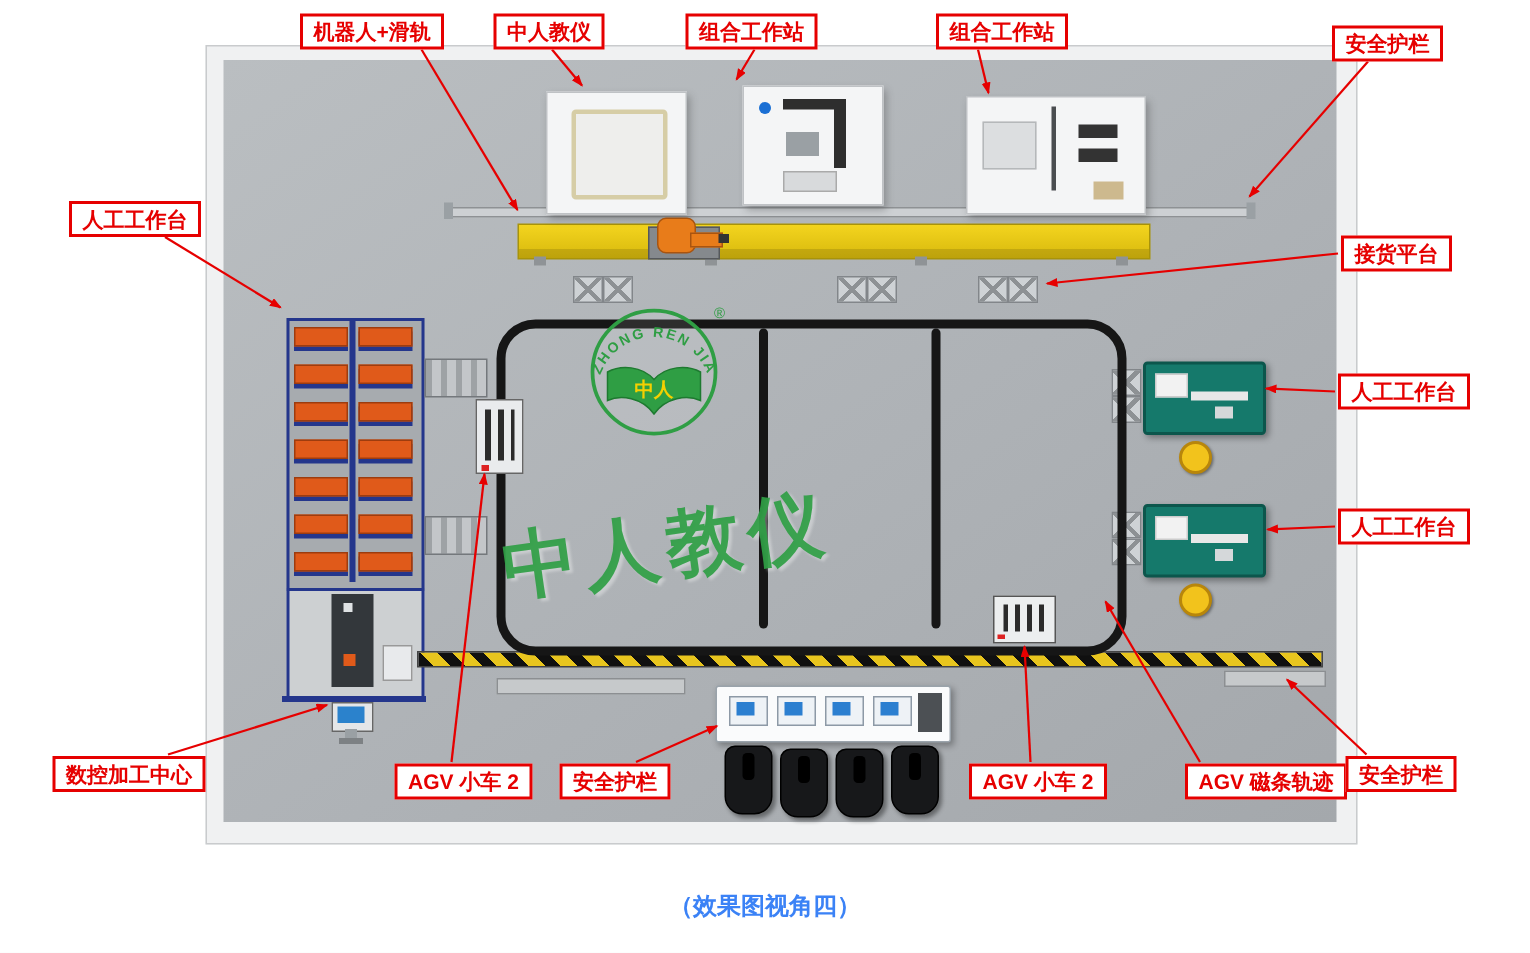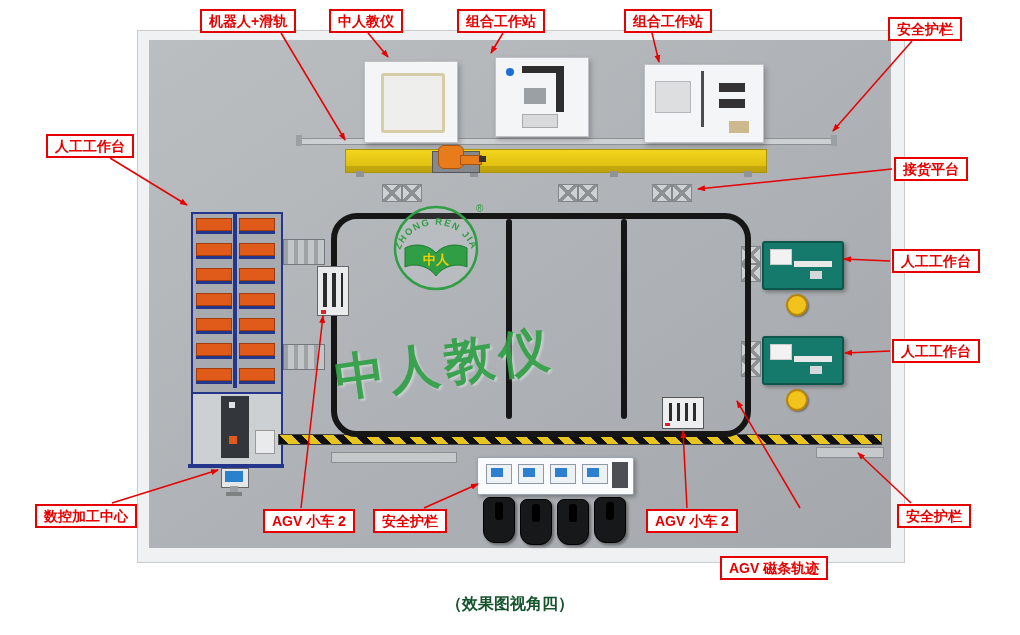--- a/index.html
+++ b/index.html
@@ -14,21 +14,21 @@
   .track{position:absolute;border:6px solid #161616;border-radius:26px;}
   .vtrack{position:absolute;width:6px;background:#161616;border-radius:3px;}
   .bin{position:absolute;width:34px;height:11px;background:#e05a1a;border:1px solid #9e3c0e;box-shadow:0 3px 0 0 #24368c;}
   .stool{position:absolute;width:18px;height:18px;border-radius:50%;background:#f2c31c;border:2px solid #b8860b;box-shadow:1px 1px 2px rgba(0,0,0,.4);}
   .chair{position:absolute;width:30px;height:44px;background:#17181a;border:1px solid #000;border-radius:7px 7px 12px 12px;box-shadow:2px 2px 3px rgba(0,0,0,.4);}
   .chair::after{content:"";position:absolute;left:11px;top:4px;width:8px;height:18px;background:#000;border-radius:3px;}
   .bench{position:absolute;background:#c6c9cb;border:1px solid #8c8f92;}
   .panel{position:absolute;width:24px;height:18px;top:6px;background:#eef2f6;border:1px solid #8d99a6;}
   .panel::after{content:"";position:absolute;left:4px;top:3px;width:12px;height:9px;background:#2c7fd0;}
   .workstation{position:absolute;width:78px;height:45px;background:#15796b;border:2px solid #0c564c;border-radius:3px;box-shadow:2px 2px 4px rgba(0,0,0,.35);}
-  .caption{position:absolute;left:0;top:594px;width:1020px;text-align:center;font-family:"DejaVu Serif",serif;font-weight:bold;font-size:16px;color:#14532d;z-index:30;}
+  .caption{position:absolute;left:0;top:594px;width:1020px;text-align:center;font-family:"DejaVu Serif",serif;font-weight:bold;font-size:16px;color:#3b82f6;z-index:30;}
 </style>
 </head>
 <body>
 
 <div id="screen">
 
   <div class="wall"></div>
   <div class="floor"></div>
 
   <div class="abs" style="left:300px;top:138px;width:533px;height:5px;background:#cdd0d3;border:1px solid #8e9194;"></div>
@@ -203,17 +203,17 @@
   <div class="label" style="left:624px;top:9px;">组合工作站</div>
   <div class="label" style="left:888px;top:17px;">安全护栏</div>
   <div class="label" style="left:46px;top:134px;">人工工作台</div>
   <div class="label" style="left:894px;top:157px;">接货平台</div>
   <div class="label" style="left:892px;top:249px;">人工工作台</div>
   <div class="label" style="left:892px;top:339px;">人工工作台</div>
   <div class="label" style="left:35px;top:504px;">数控加工中心</div>
   <div class="label" style="left:263px;top:509px;">AGV 小车 2</div>
   <div class="label" style="left:373px;top:509px;">安全护栏</div>
   <div class="label" style="left:646px;top:509px;">AGV 小车 2</div>
-  <div class="label" style="left:720px;top:509px;margin-top:47px;">AGV 磁条轨迹</div>
+  <div class="label" style="left:790px;top:509px;">AGV 磁条轨迹</div>
   <div class="label" style="left:897px;top:504px;">安全护栏</div>
 
   <div class="caption">（效果图视角四）</div>
 </div>
 
 </body></html>

